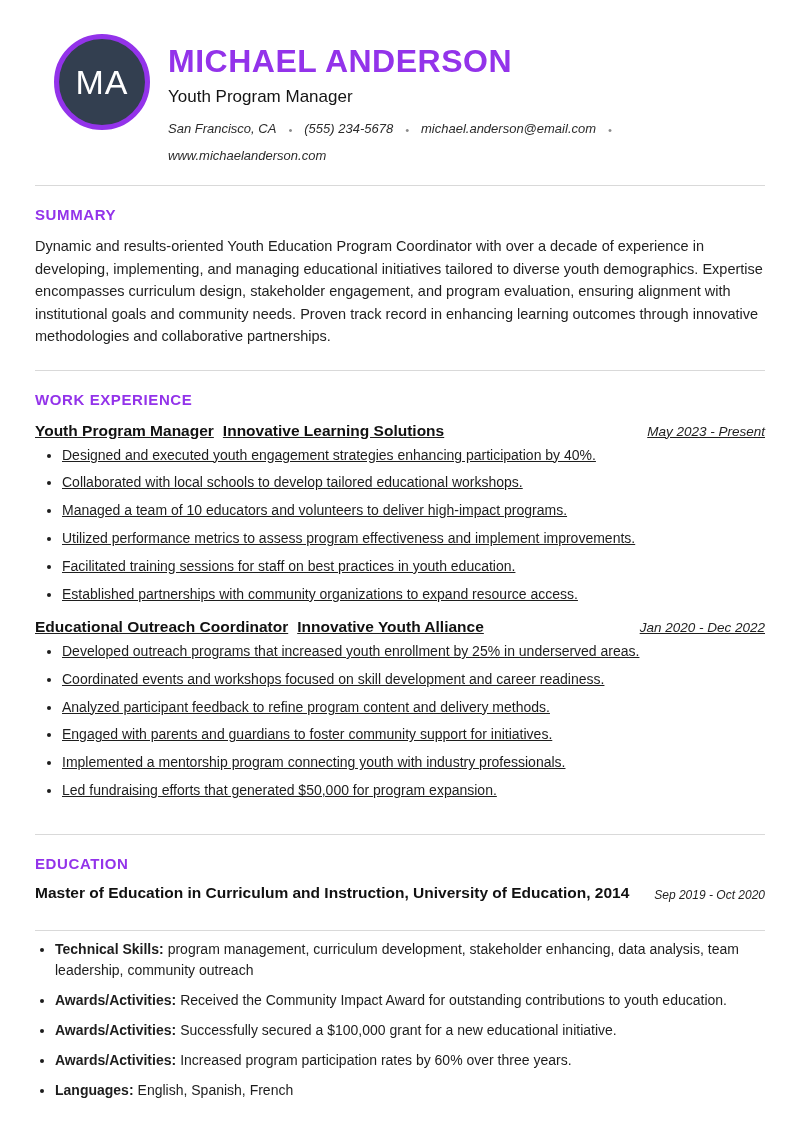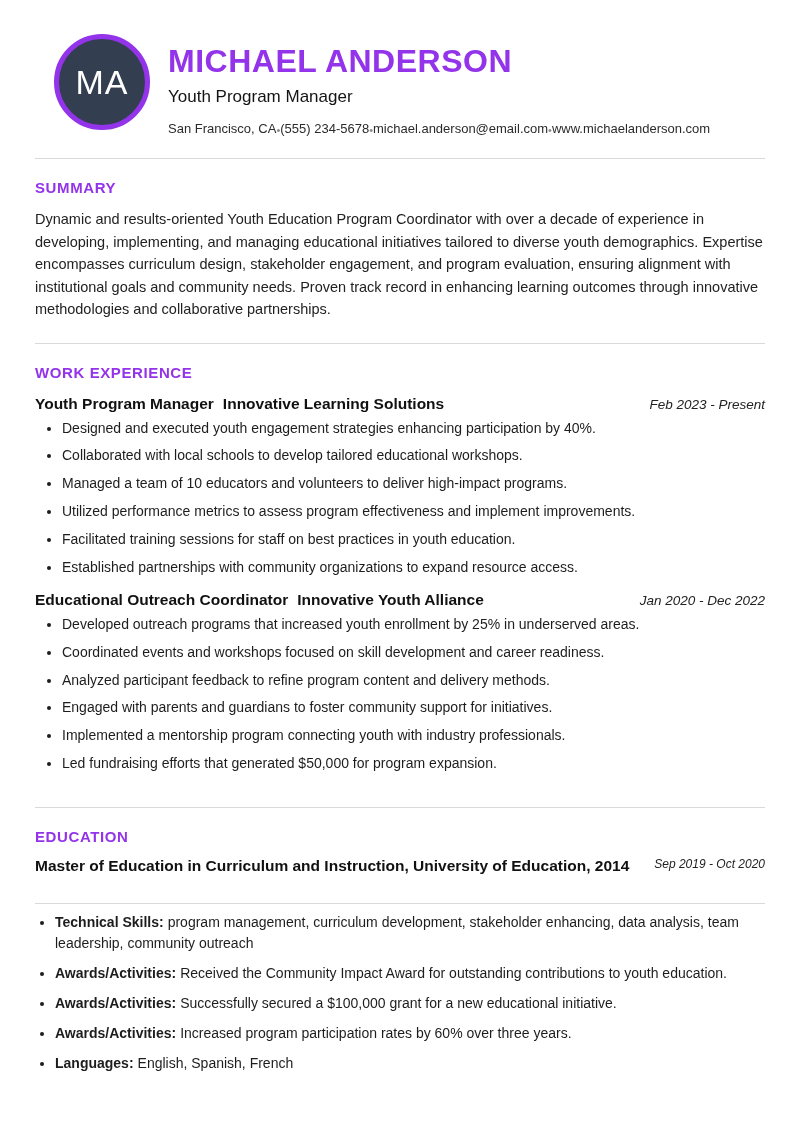--- a/index.html
+++ b/index.html
@@ -15,40 +15,40 @@
   .page{width:800px;min-height:1130px;background:#fff;padding:0 0 30px 0;}
 
   
   .header{display:flex;align-items:flex-start;gap:18px;padding:34px 35px 0 54px;}
   .avatar{flex:0 0 auto;width:96px;height:96px;border-radius:50%;background:var(--avatar-bg);
     border:5px solid var(--accent);display:flex;align-items:center;justify-content:center;}
   .avatar span{color:#fff;font-size:34px;font-weight:500;letter-spacing:1px;}
   .header-text{padding-top:4px;}
   .name{color:var(--accent);font-size:32px;font-weight:800;letter-spacing:.5px;margin:6px 0 8px 0;line-height:1.1;}
   .subtitle{font-size:17px;color:#141414;margin:0 0 14px 0;font-weight:400;}
-  .contact{display:flex;align-items:flex-end;font-size:13px;color:#2b2b2b;flex-wrap:wrap;}
+  .contact{display:flex;align-items:flex-end;gap:12px;font-size:13px;color:#2b2b2b;flex-wrap:wrap;font-style:italic;}
   .contact .sep{color:#8a8a8a;font-size:11px;}
 
   
   .divider{border:none;border-top:1px solid var(--divider);margin:22px 35px 0 35px;}
   .section{padding:0 35px;}
   .section-heading{color:var(--accent);font-size:15px;font-weight:700;letter-spacing:.6px;margin:20px 0 12px 0;}
 
   .summary-text{font-size:14.5px;line-height:1.55;color:#222;margin:0;}
 
-  .job{margin-top:8px;}
+  .job{margin-top:8px;text-decoration:underline;}
   .job-header{display:flex;justify-content:space-between;align-items:baseline;margin:14px 0 4px 0;}
   .job-title-group{font-size:15.5px;font-weight:700;color:#111;}
   .job-company{margin-left:9px;}
   .job-dates{font-size:13.5px;font-style:italic;color:#222;white-space:nowrap;}
 
   ul.bullets{margin:6px 0 0 0;padding-left:20px;}
   ul.bullets li{font-size:14px;line-height:1.38;margin-bottom:8.5px;color:#1d1d1d;margin-left:7px;}
 
-  .edu-row{display:flex;justify-content:space-between;align-items:flex-start;margin-top:6px;}
+  .edu-row{display:flex;justify-content:space-between;align-items:flex-end;margin-top:6px;}
   .edu-degree{font-size:15.5px;font-weight:700;color:#111;}
   .edu-dates{font-size:12px;font-style:italic;color:#222;white-space:nowrap;}
 
   ul.addl{margin:8px 0 0 0;padding-left:20px;}
   ul.addl li{font-size:14px;line-height:1.5;margin-bottom:9px;color:#1d1d1d;}
   ul.addl .lbl{font-weight:700;margin-right:4px;}
 </style>
 </head>
 <body>
 
@@ -83,21 +83,21 @@
   <hr class="divider">
 
   <section class="section">
     <h2 class="section-heading">WORK EXPERIENCE</h2>
 
     <div class="job">
       <div class="job-header">
         <div class="job-title-group">
           <span>Youth Program Manager</span><span class="job-company">Innovative Learning Solutions</span>
         </div>
-        <span class="job-dates">Feb 2023 - Present</span>
+        <span class="job-dates">May 2023 - Present</span>
       </div>
       <ul class="bullets">
         <li>Designed and executed youth engagement strategies enhancing participation by 40%.</li>
         <li>Collaborated with local schools to develop tailored educational workshops.</li>
         <li>Managed a team of 10 educators and volunteers to deliver high-impact programs.</li>
         <li>Utilized performance metrics to assess program effectiveness and implement improvements.</li>
         <li>Facilitated training sessions for staff on best practices in youth education.</li>
         <li>Established partnerships with community organizations to expand resource access.</li>
       </ul>
     </div>

